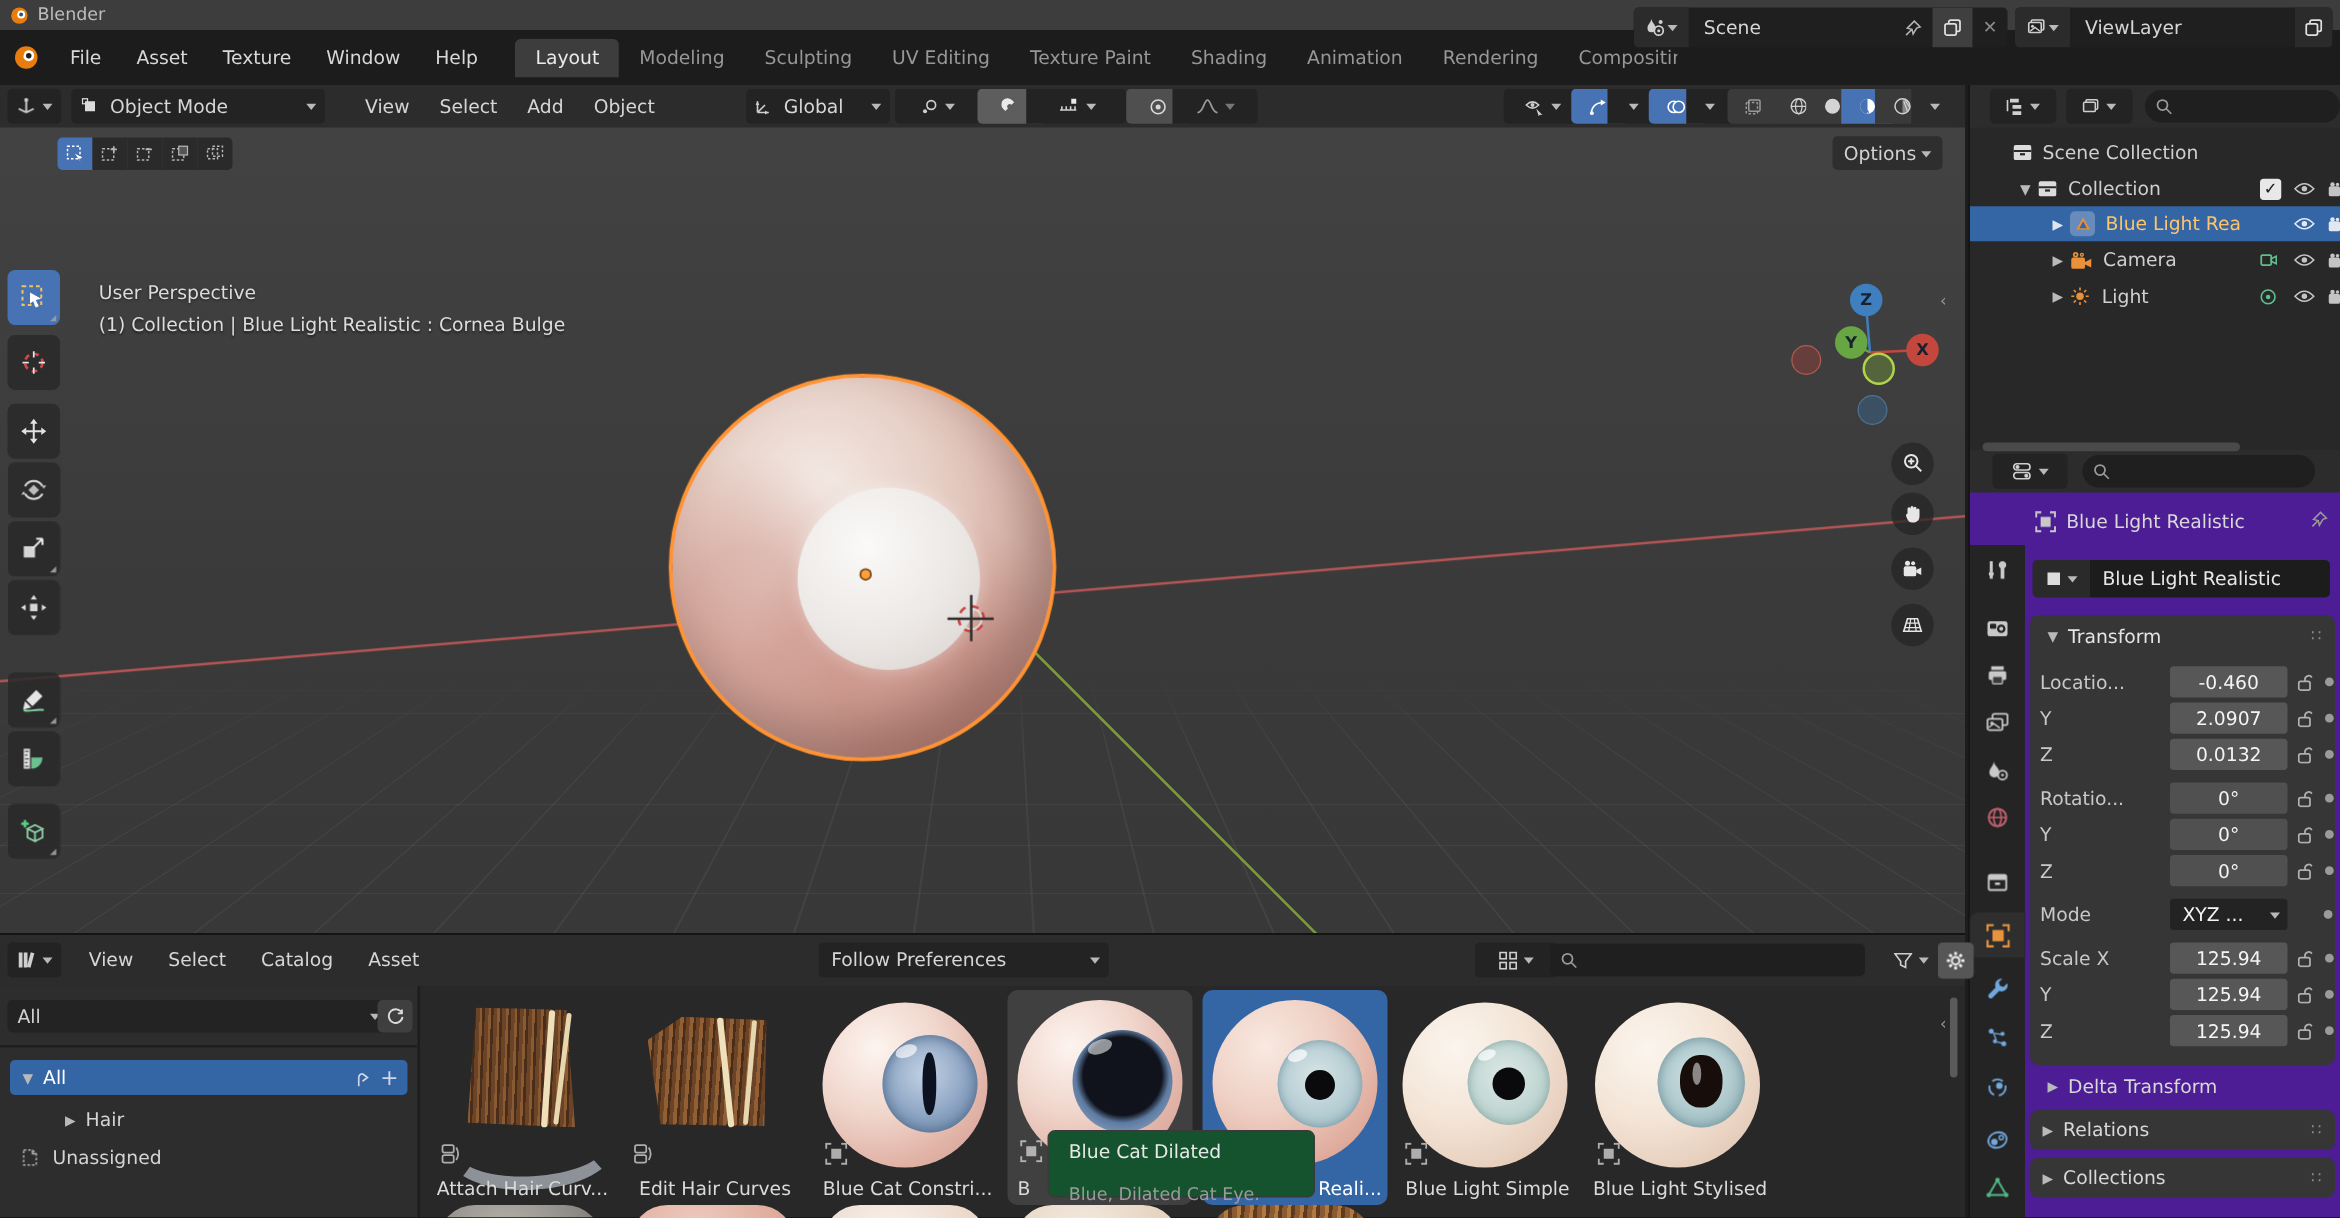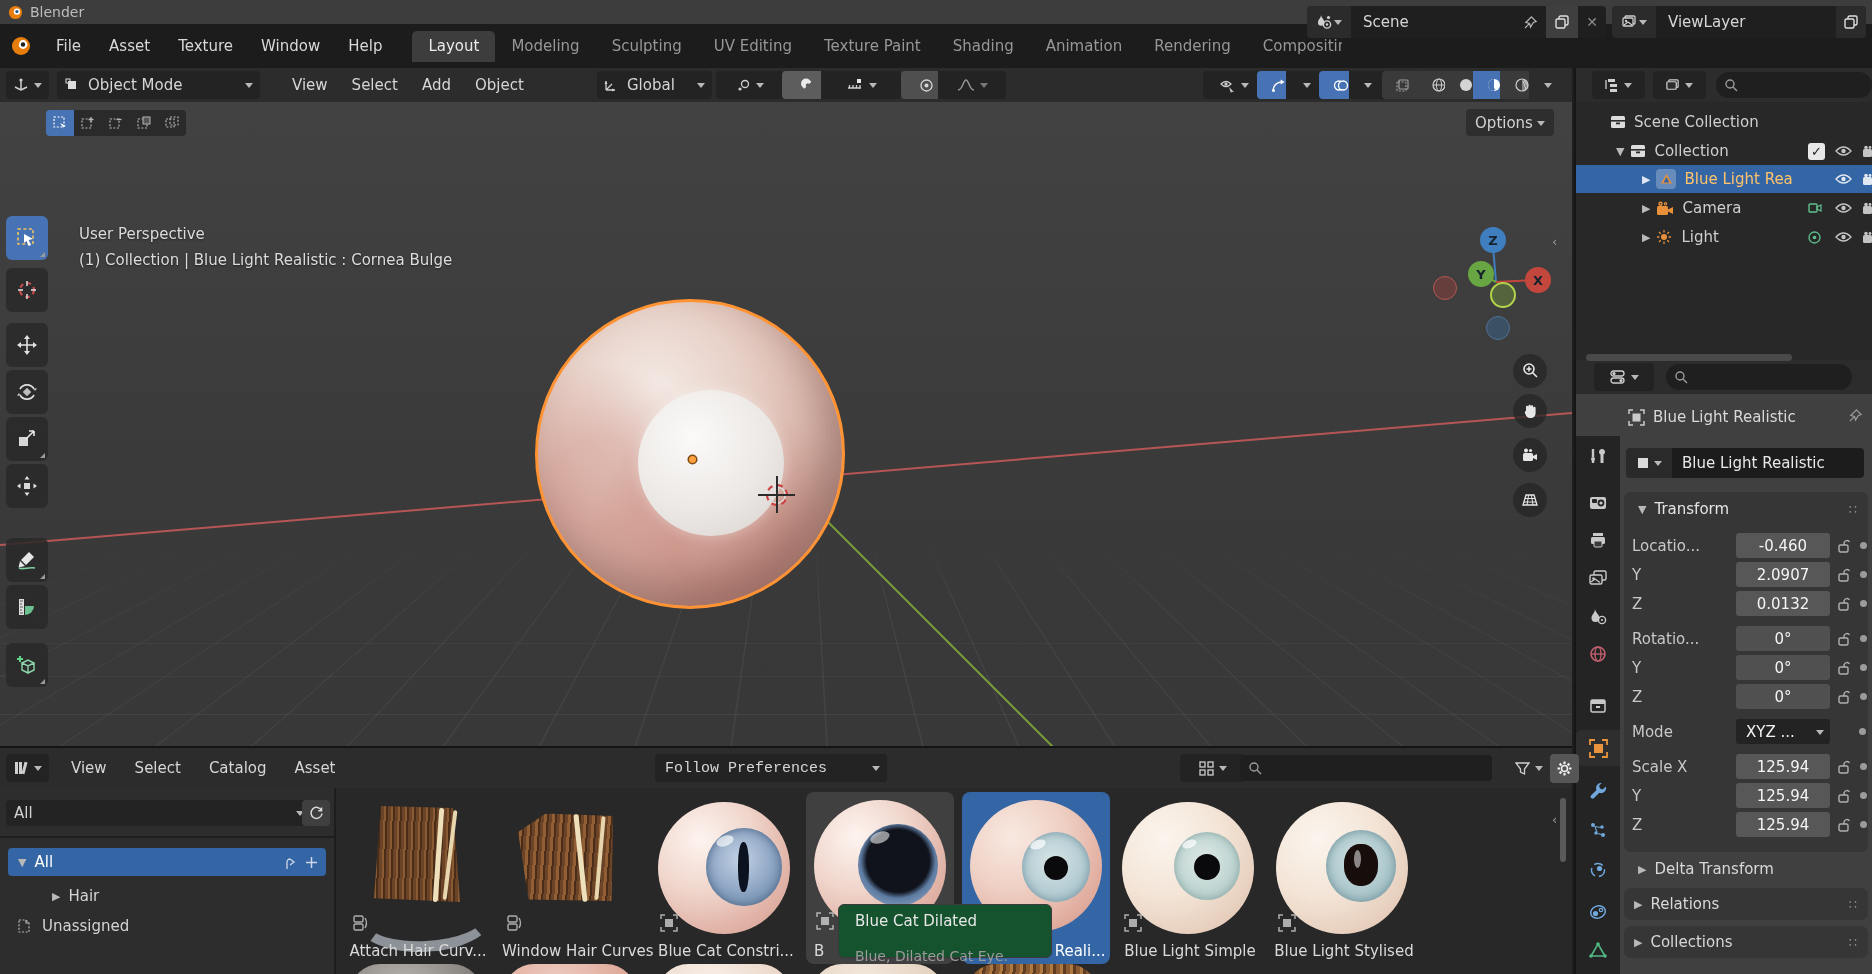--- a/index.html
+++ b/index.html
@@ -83,21 +83,21 @@
   .iris{position:absolute;border-radius:50%;}
   .badge{position:absolute;left:2px;bottom:2px;opacity:.8;}
   #tooltip{left:838px;top:904px;width:214px;height:54px;background:#14532d;
     border:1px solid #3a3a3a;border-radius:6px;z-index:40;padding:7px 0 0 16px;box-sizing:border-box;}
   
   #rightcol{left:1574px;top:68px;width:298px;height:906px;background:#282828;border-left:2px solid #161616;box-sizing:border-box;}
   #outliner-header{position:absolute;left:0;top:0;width:100%;height:34px;background:#2c2c2c;display:flex;align-items:center;}
   .ol-row{position:absolute;left:0;width:100%;height:28px;display:flex;align-items:center;color:#cfcfcf;}
   .searchfield{height:26px;background:#1f1f1f;border-radius:13px;display:flex;align-items:center;
     padding-left:8px;box-sizing:border-box;color:#888;}
-  #props{position:absolute;left:0;top:292px;width:100%;height:614px;background:#404040;}
+  #props{position:absolute;left:0;top:292px;width:100%;height:614px;background:#4c1d95;}
   #tabstrip{position:absolute;left:0;top:76px;width:44px;height:538px;background:#242424;}
   .ptab{position:absolute;left:0;width:44px;height:36px;display:flex;align-items:center;justify-content:center;}
   .ptab.active{background:#2e2e2e;border-radius:6px 0 0 6px;}
   .panel{position:absolute;left:48px;width:244px;background:#363636;border-radius:7px;
     display:flex;align-items:center;color:#dedede;box-sizing:border-box;padding:0 10px;}
   .trow{position:absolute;display:flex;align-items:center;}
   .tlabel{width:92px;color:#c8c8c8;padding-right:12px;}
   .tfield{width:94px;height:25px;background:#575757;border-radius:3px;display:flex;
     align-items:center;justify-content:center;color:#f4f4f4;}
   .lockico{margin-left:8px;}
@@ -491,21 +491,21 @@
           <rect x="6" y="2" width="3" height="12" fill="#cfcfcf"></rect>
           <rect x="10" y="2" width="3" height="12" transform="rotate(15 11.5 8)" fill="#cfcfcf"></rect>
         </svg>
       <span class="caret"></span>
     </div>
     <span style="padding:0 14px 0 22px;">View</span>
     <span style="padding:0 14px;">Select</span>
     <span style="padding:0 14px;">Catalog</span>
     <span style="padding:0 14px;">Asset</span>
     <div class="hbtn" style="position:absolute;left:655px;width:215px;justify-content:flex-start;padding-left:10px;">
-      <span style="flex:1;font-family:Liberation Mono, monospace;">Follow Preferences</span>
+      <span style="flex:1;">Follow Preferences</span>
       <span class="caret"></span>
     </div>
     <div class="hbtn" style="position:absolute;left:1180px;width:52px;">
       <svg width="15" height="15" viewBox="0 0 15 15">
           <rect x="1" y="1" width="5" height="5" fill="none" stroke="#cfcfcf" stroke-width="1.3"></rect>
           <rect x="9" y="1" width="5" height="5" fill="none" stroke="#cfcfcf" stroke-width="1.3"></rect>
           <rect x="1" y="9" width="5" height="5" fill="none" stroke="#cfcfcf" stroke-width="1.3"></rect>
           <rect x="9" y="9" width="5" height="5" fill="none" stroke="#cfcfcf" stroke-width="1.3"></rect>
         </svg>
       <span class="caret"></span>
@@ -588,21 +588,21 @@
       <div class="thumb">
         <div class="abs" style="left:16px;top:10px;width:96px;height:92px;background:repeating-linear-gradient(98deg,#6b4326 0 3px,#925f35 3px 6px,#4a2d18 6px 8px);clip-path:polygon(0 18%,30% 0,100% 8%,92% 100%,6% 92%);transform:rotate(-4deg);"></div>
         <div class="abs" style="left:74px;top:12px;width:5px;height:88px;background:#efe0bc;border-radius:3px;transform:rotate(-6deg);"></div>
         <div class="abs" style="left:94px;top:14px;width:4px;height:84px;background:#e8d6ae;border-radius:3px;transform:rotate(5deg);"></div>
         <svg class="badge" width="20" height="18" viewBox="0 0 20 18">
             <rect x="2" y="2" width="9" height="6" rx="1.5" fill="none" stroke="#cfcfcf" stroke-width="1.4"></rect>
             <rect x="2" y="10" width="9" height="6" rx="1.5" fill="none" stroke="#cfcfcf" stroke-width="1.4"></rect>
             <path d="M13 4 q3 5 0 10" fill="none" stroke="#cfcfcf" stroke-width="1.4"></path>
           </svg>
       </div>
-      <div class="tile-label">Window Hair Curves</div>
+      <div class="tile-label">Edit Hair Curves</div>
     </div>
 
     <div class="abs" style="left:320px;top:6px;width:140px;height:168px;">
       <div class="thumb">
         <div class="eyesphere" style="background:radial-gradient(circle at 32% 28%,#fdf4ef 0%,#f0d6cc 40%,#e2b4a8 70%,#cf988c 100%);"></div>
         <div class="iris" style="left:48px;top:26px;width:76px;height:78px;background:radial-gradient(circle at 45% 40%,#c3d2e4 0%,#8ba3c2 55%,#64809f 100%);box-shadow:inset 0 0 10px #4d6788;"></div>
         <div class="iris" style="left:80px;top:40px;width:11px;height:50px;border-radius:45%;background:#0c1220;"></div>
         <div class="iris" style="left:58px;top:34px;width:18px;height:10px;background:rgba(255,255,255,.65);transform:rotate(-20deg);border-radius:50%;"></div>
         <svg class="badge" width="18" height="18" viewBox="0 0 18 18">
             <path d="M1 5 V1 h4 M13 1 h4 v4 M17 13 v4 h-4 M5 17 H1 v-4" fill="none" stroke="#cfcfcf" stroke-width="1.5"></path>

